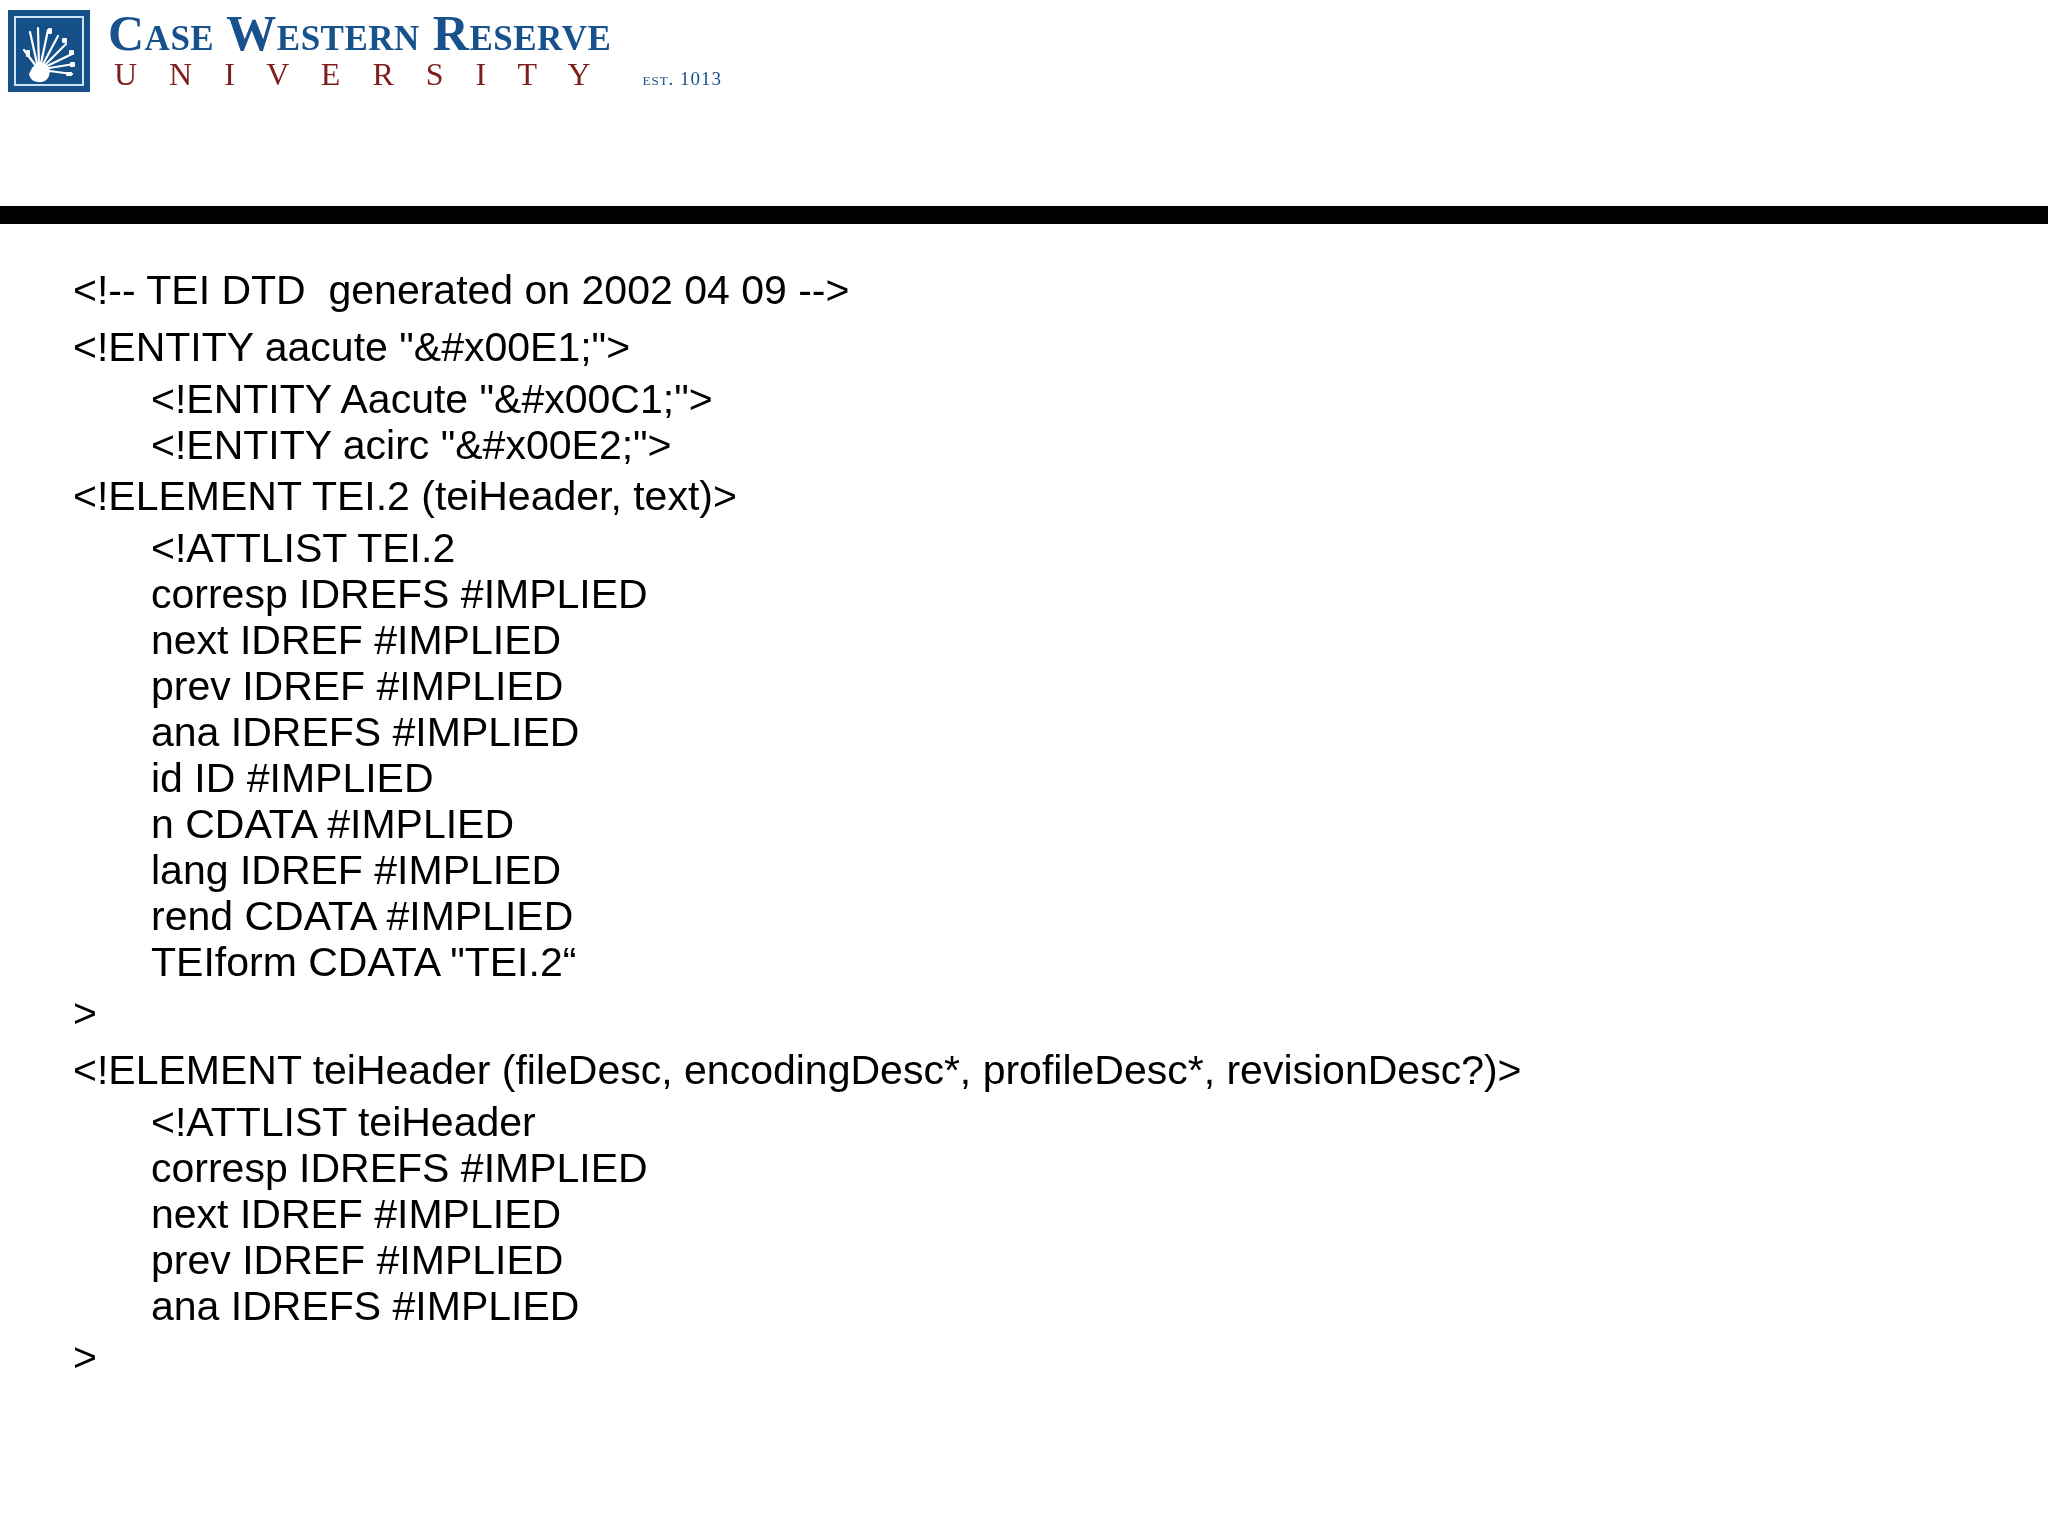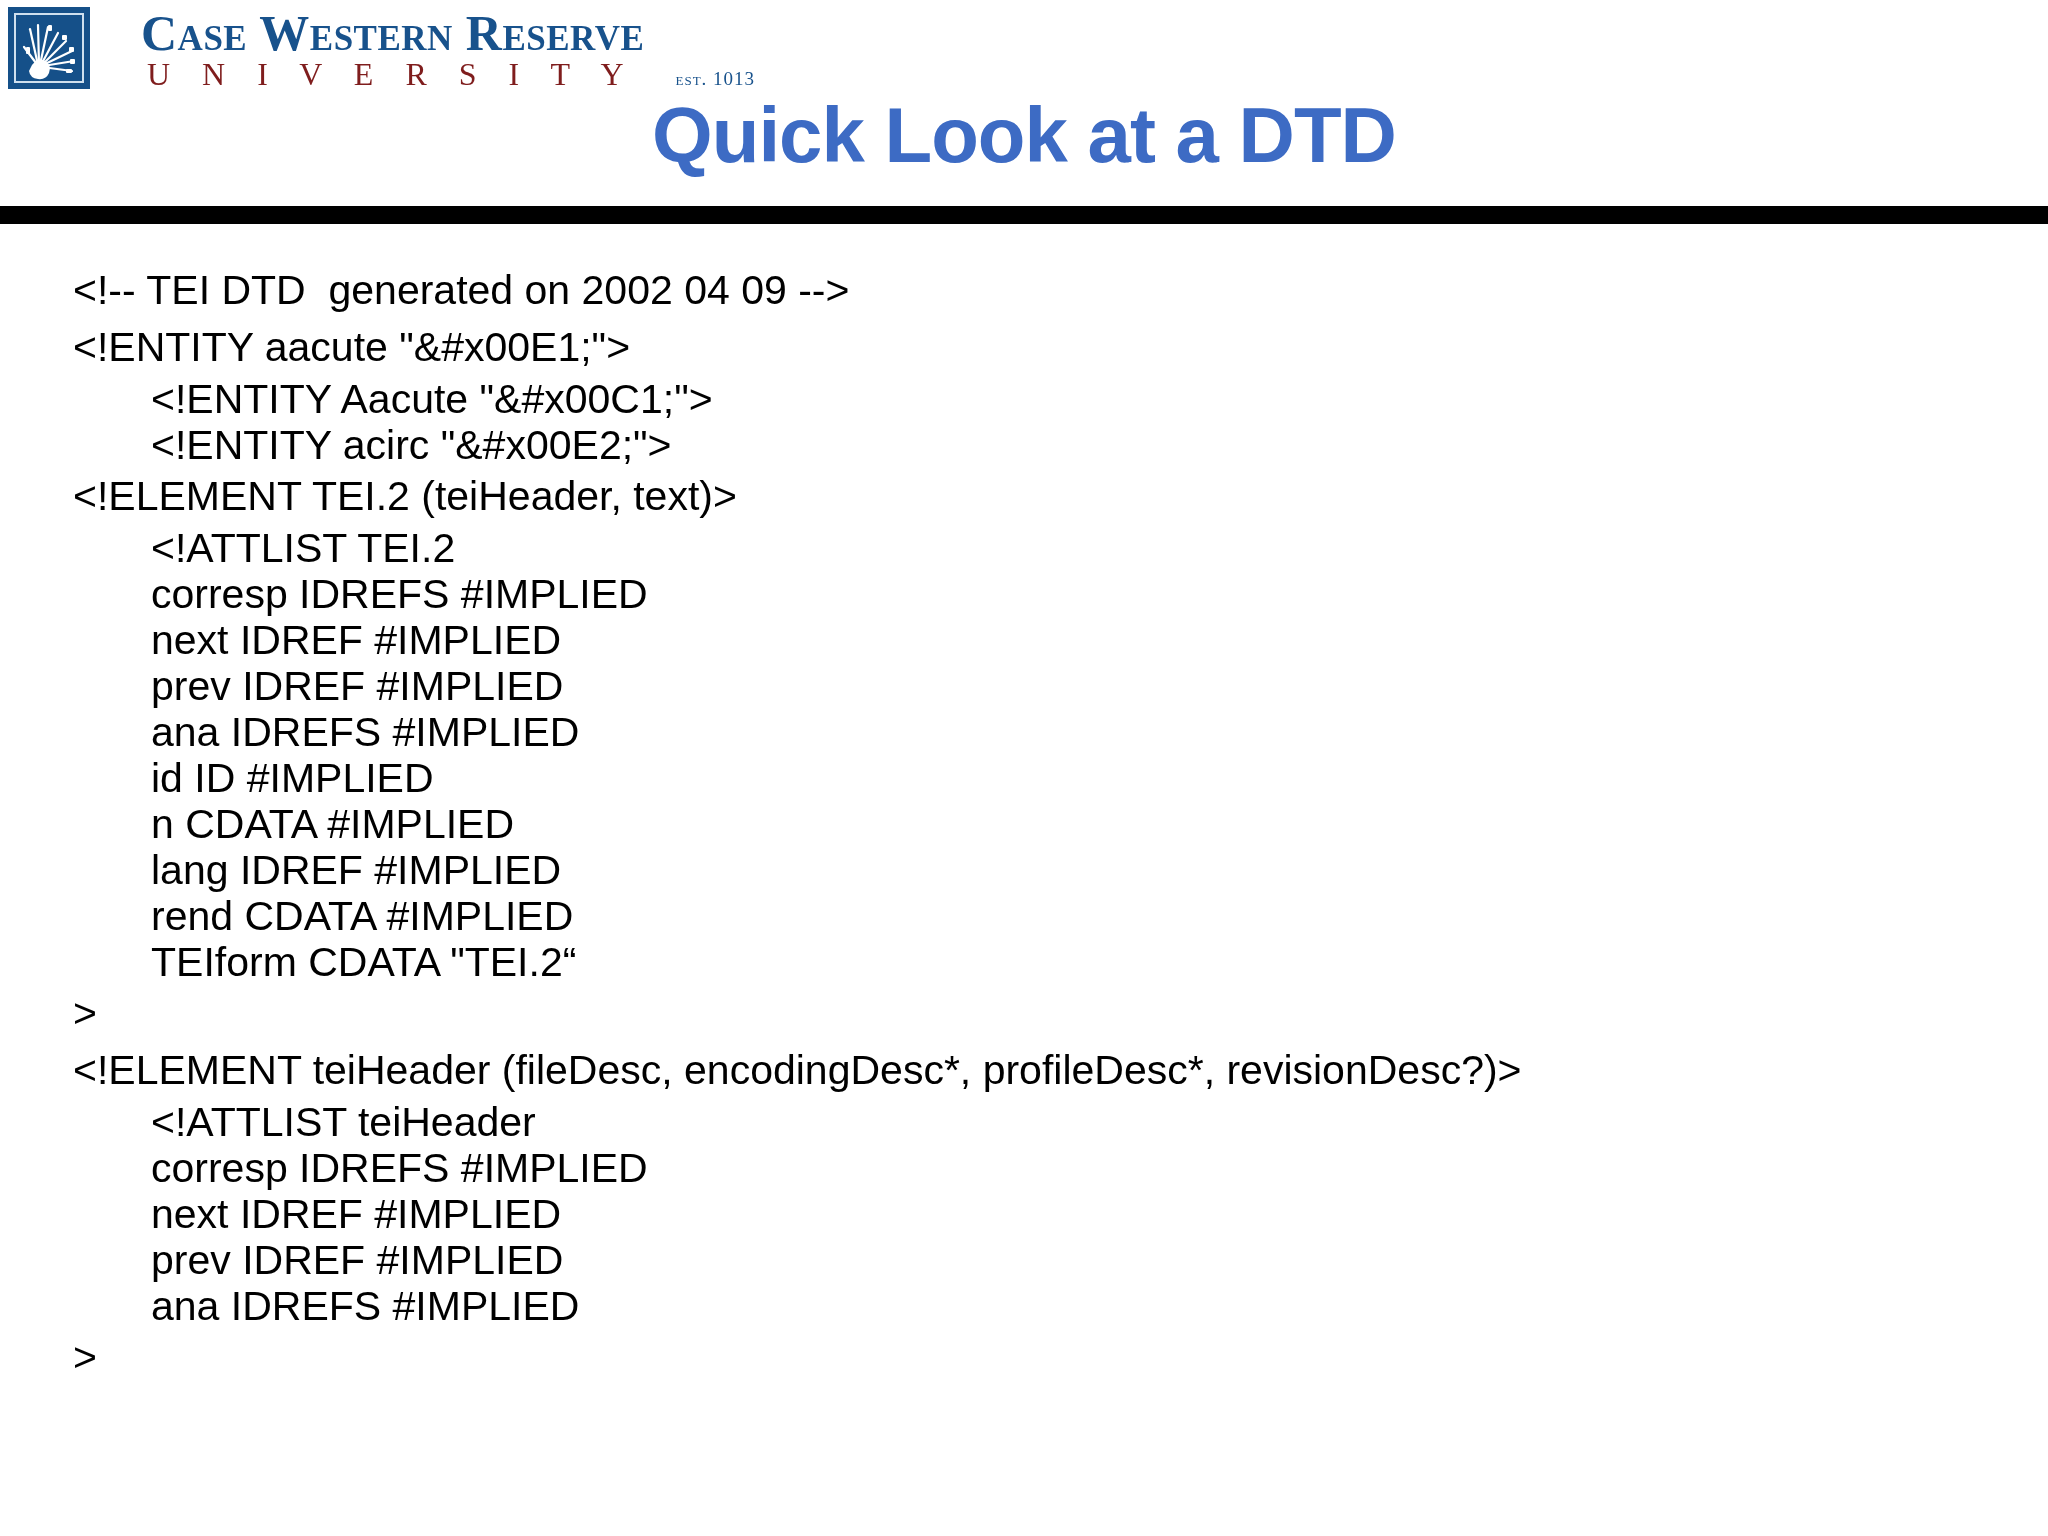--- a/index.html
+++ b/index.html
@@ -20,22 +20,21 @@
     position: relative;
     height: 214px;
     width: 2048px;
   }
 
   .logo-lockup {
     position: absolute;
     left: 8px;
     top: 4px;
     display: flex;
-    align-items: center;
-    gap: 33px;
+    align-items: flex-end;
   }
 
   .logo-mark {
     width: 82px;
     height: 82px;
     background: #155089;
     position: relative;
     flex: none;
     overflow: hidden;
   }
@@ -168,18 +167,17 @@
     <div class="wordmark">
       <div class="wordmark-line1">Case Western Reserve</div>
       <div class="wordmark-line2row">
         <div class="wordmark-line2">U N I V E R S I T Y</div>
         <div class="wordmark-est">est. 1013</div>
       </div>
     </div>
 
   </div>
 
-  <div class="slide-title">Quick Look at a DTD</div>
 
   <div class="title-rule"></div>
 </div>
 
 <div class="code-block"><div class="code-line loose">&lt;!-- TEI DTD  generated on 2002 04 09 --&gt;</div><div class="code-line loose">&lt;!ENTITY aacute "&amp;#x00E1;"&gt;</div><div class="code-line indent1">&lt;!ENTITY Aacute "&amp;#x00C1;"&gt;</div><div class="code-line indent1">&lt;!ENTITY acirc "&amp;#x00E2;"&gt;</div><div class="code-line loose">&lt;!ELEMENT TEI.2 (teiHeader, text)&gt;</div><div class="code-line indent1">&lt;!ATTLIST TEI.2</div><div class="code-line indent1">corresp IDREFS #IMPLIED</div><div class="code-line indent1">next IDREF #IMPLIED</div><div class="code-line indent1">prev IDREF #IMPLIED</div><div class="code-line indent1">ana IDREFS #IMPLIED</div><div class="code-line indent1">id ID #IMPLIED</div><div class="code-line indent1">n CDATA #IMPLIED</div><div class="code-line indent1">lang IDREF #IMPLIED</div><div class="code-line indent1">rend CDATA #IMPLIED</div><div class="code-line indent1">TEIform CDATA "TEI.2“</div><div class="code-line loose">&gt;</div><div class="code-line loose">&lt;!ELEMENT teiHeader (fileDesc, encodingDesc*, profileDesc*, revisionDesc?)&gt;</div><div class="code-line indent1">&lt;!ATTLIST teiHeader</div><div class="code-line indent1">corresp IDREFS #IMPLIED</div><div class="code-line indent1">next IDREF #IMPLIED</div><div class="code-line indent1">prev IDREF #IMPLIED</div><div class="code-line indent1">ana IDREFS #IMPLIED</div><div class="code-line loose">&gt;</div></div>
 
 </body></html>

